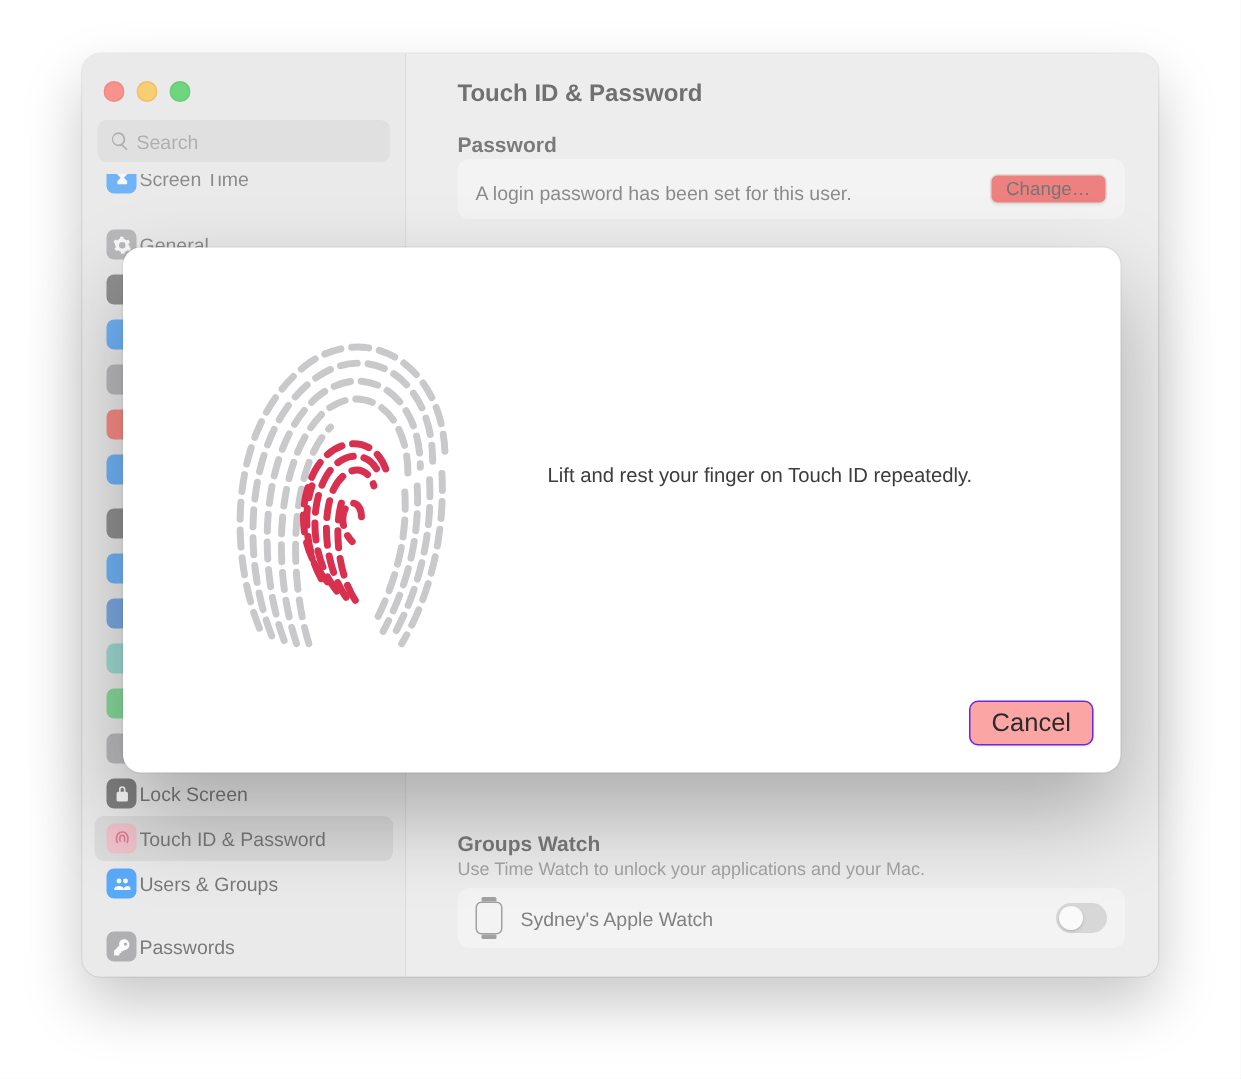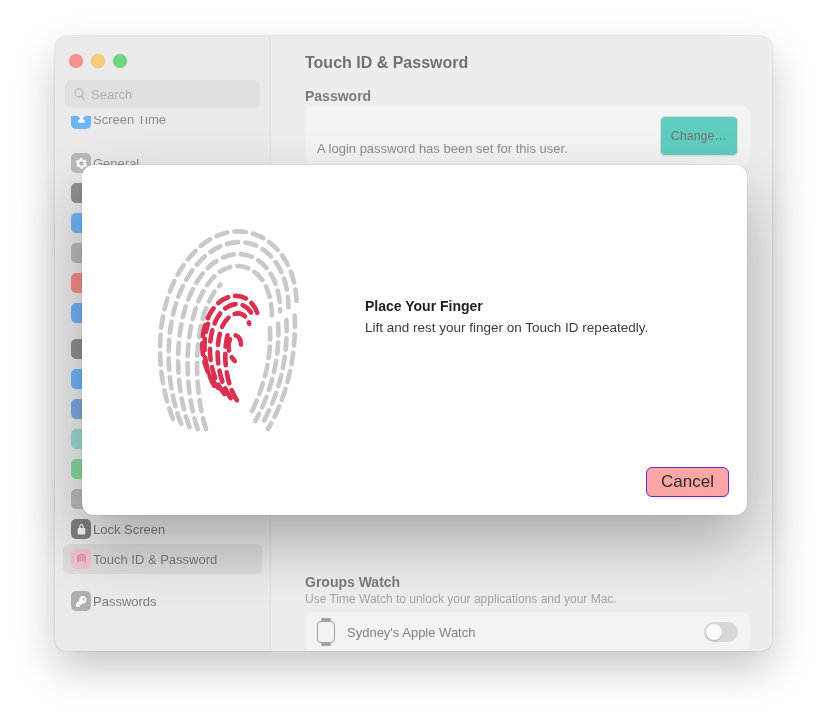--- a/index.html
+++ b/index.html
@@ -145,24 +145,24 @@
     display: flex;
     align-items: flex-end;
     justify-content: space-between;
     margin-bottom: 22px;
   }
   .card .text {
     font-size: 13px;
     color: #555;
   }
   .pill-btn {
-    background: #14b8a6;
+    background: #ef4444;
     border: 1px solid #d0d0d0;
     border-radius: 5px;
-    padding: 12px 10px;
+    padding: 2px 10px;
     font-size: 12.5px;
     color: #333;
     box-shadow: 0 1px 1px rgba(0,0,0,0.06);
   }
   .watch-row {
     background: #f5f4f5;
     border-radius: 8px;
     padding: 9px 12px;
     display: flex;
     align-items: center;
@@ -359,20 +359,28 @@
           </span>
         <span class="label">Lock Screen</span>
       </div>
       <div class="side-item active">
         <span class="side-icon pink">
             <svg viewBox="0 0 24 24">
               <path d="M12 2c5 0 8 4 8 9 0 2-.4 4-1 6l-1.9-.6c.5-1.7.9-3.4.9-5.4 0-4-2.3-7-6-7s-6 3-6 7c0 2 .4 3.7.9 5.4L5 17c-.6-2-1-4-1-6 0-5 3-9 8-9zm0 4c3 0 4 2.5 4 5 0 1.6-.3 3-.7 4.4l-1.9-.6c.4-1.2.6-2.4.6-3.8 0-1.8-.6-3-2-3s-2 1.2-2 3c0 1.4.2 2.6.6 3.8l-1.9.6C8.3 14 8 12.6 8 11c0-2.5 1-5 4-5z"></path>
             </svg>
           </span>
         <span class="label">Touch ID &amp; Password</span>
+      </div>
+      <div class="side-item">
+        <span class="side-icon blue">
+            <svg viewBox="0 0 24 24">
+              <path d="M8 11a3 3 0 100-6 3 3 0 000 6zm8 0a3 3 0 100-6 3 3 0 000 6zM2 19v-1c0-2.5 3-4 6-4s6 1.5 6 4v1H2zm12 0v-1c0-1 .3-1.9.9-2.6C16 14.5 18 14 19 14c2 0 3 1.5 3 3v2h-8z"></path>
+            </svg>
+          </span>
+        <span class="label">Users &amp; Groups</span>
       </div>
       <div style="height:12px"></div>
       <div class="side-item">
         <span class="side-icon gray">
             <svg viewBox="0 0 24 24">
               <path d="M14 2a6 6 0 00-5.7 7.9L2 16.2V22h5.8l1-1v-2h2v-2h2l1.3-1.3A6 6 0 1014 2zm2 4a2 2 0 110 4 2 2 0 010-4z"></path>
             </svg>
           </span>
         <span class="label">Passwords</span>
       </div>
@@ -426,20 +434,19 @@
             <path d="M80 176 C 64 156, 62 124, 72 104 C 82 84, 102 84, 108 102"></path>
             <path d="M86 180 C 72 160, 70 128, 78 110 C 86 94, 100 94, 104 108"></path>
             <path d="M92 182 C 80 164, 78 132, 84 116"></path>
             <path d="M96 128 C 96 120, 90 116, 86 122 C 82 128, 84 138, 90 144"></path>
             <path d="M70 168 C 60 150, 58 126, 64 108"></path>
           </g>
         </g>
       </svg>
     </div>
     <div class="sheet-text">
-      <div class="sheet-title">Place Your Finger</div>
       <div class="sheet-desc">Lift and rest your finger on Touch ID repeatedly.</div>
     </div>
   </div>
   <div class="sheet-footer">
     <button class="cancel-btn">Cancel</button>
   </div>
 </div>
 
 </body></html>

